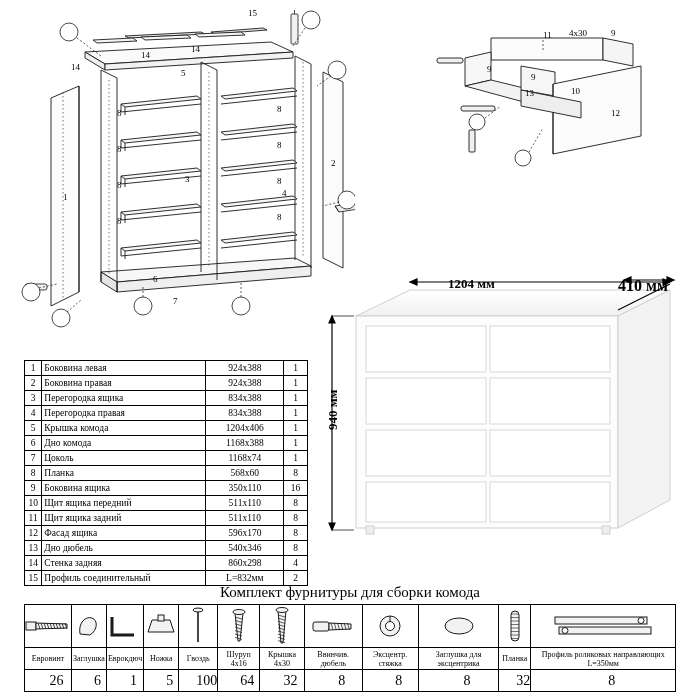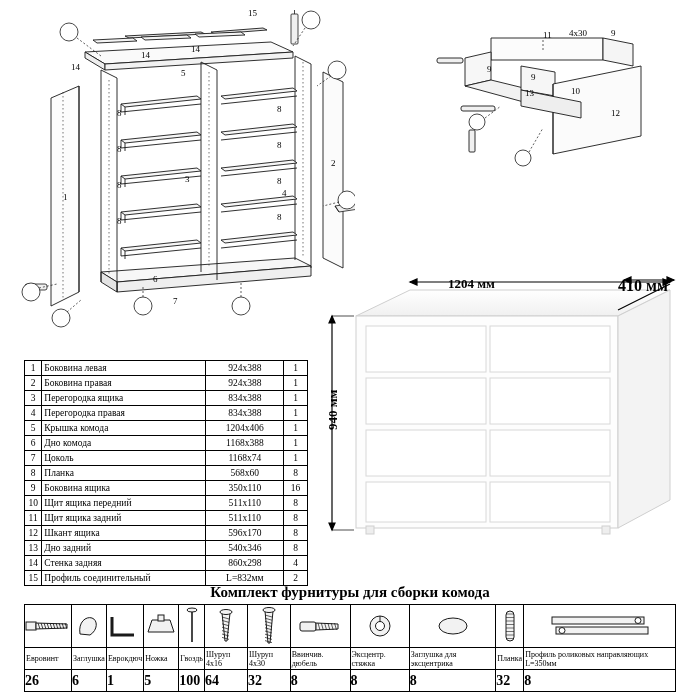--- a/index.html
+++ b/index.html
@@ -33,30 +33,30 @@
     position:absolute; font-weight:bold; font-size:13px;
     font-family:"Liberation Serif", serif;
   }
   #dim-width  { left:448px; top:260px;margin-top:16px; }
   #dim-depth  { left:618px; top:277px; font-size:16px; }
   #dim-height { left:325px; top:430px; transform:rotate(-90deg); transform-origin:left top; }
 
   
   .hw-title {
     position:absolute; left:0; top:584px; width:700px; text-align:center;
-    font-size:15px; font-weight:bold;
+    font-size:15px; font-weight:normal;
   }
   .hw-table {
     position:absolute; left:24px; top:604px; width:652px;
-    border-collapse:collapse; font-size:8px; text-align:left;
+    border-collapse:collapse; font-size:8px; text-align:center;
   }
   .hw-table td { border:1px solid #000; padding:0; }
   .hw-table tr.icons td { height:42px; vertical-align:middle; }
   .hw-table tr.names td { height:22px; font-size:8px; line-height:9px; padding:1px; }
-  .hw-table tr.counts td { height:22px; font-size:14px; font-weight:bold; }
+  .hw-table tr.counts td { height:22px; font-size:14px; font-weight:normal;padding-left:17px; }
 
   
   .lbl { font-size:9px; font-family:"Liberation Serif", serif; }
 </style>
 </head>
 <body>
 
 <div class="canvas">
 
   <svg width="350" height="350" viewBox="0 0 350 350" style="position:absolute;left:5px;top:0;">
@@ -352,27 +352,27 @@
           <td class="qty">8</td>
         </tr>
         <tr>
           <td class="num">11</td>
           <td class="nm">Щит ящика задний</td>
           <td class="dim">511х110</td>
           <td class="qty">8</td>
         </tr>
         <tr>
           <td class="num">12</td>
-          <td class="nm">Шкант ящика</td>
+          <td class="nm">Фасад ящика</td>
           <td class="dim">596х170</td>
           <td class="qty">8</td>
         </tr>
         <tr>
           <td class="num">13</td>
-          <td class="nm">Дно задний</td>
+          <td class="nm">Дно дюбель</td>
           <td class="dim">540х346</td>
           <td class="qty">8</td>
         </tr>
         <tr>
           <td class="num">14</td>
           <td class="nm">Стенка задняя</td>
           <td class="dim">860х298</td>
           <td class="qty">4</td>
         </tr>
         <tr>
@@ -535,21 +535,21 @@
             </div>
           </td>
         </tr>
       <tr class="names" id="hw-names">
           <td>Евровинт</td>
           <td>Заглушка</td>
           <td>Еврокдюч</td>
           <td>Ножка</td>
           <td>Гвоздь</td>
           <td>Шуруп 4х16</td>
-          <td>Шуруп 4х30</td>
+          <td>Крышка 4х30</td>
           <td>Ввинчив. дюбель</td>
           <td>Эксцентр. стяжка</td>
           <td>Заглушка для эксцентрика</td>
           <td>Планка</td>
           <td>Профиль роликовых направляющих L=350мм</td>
         </tr>
       <tr class="counts" id="hw-counts">
           <td>26</td>
           <td>6</td>
           <td>1</td>

